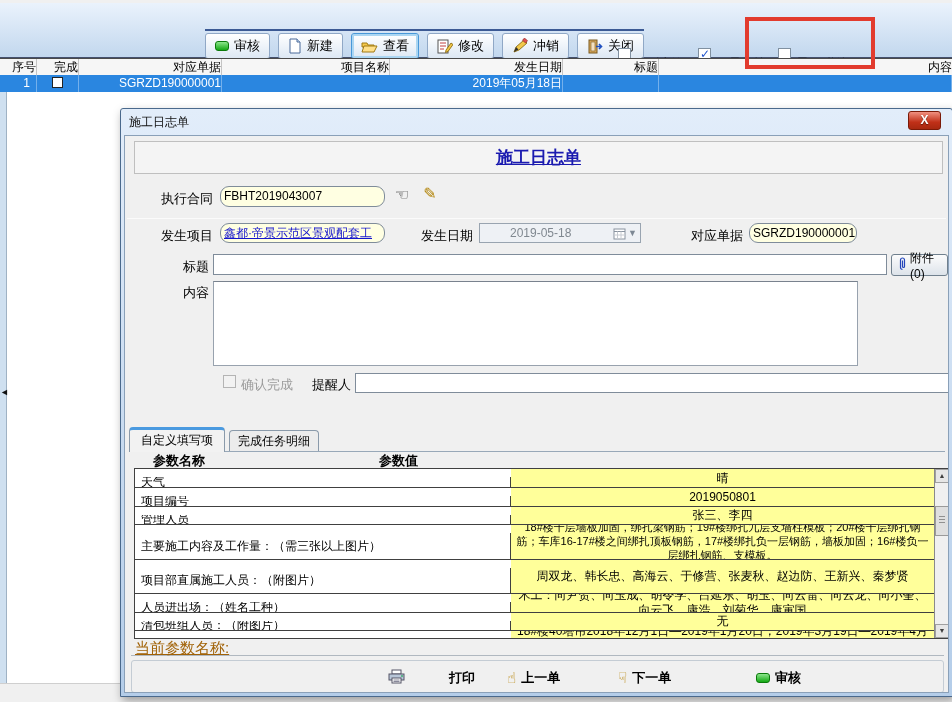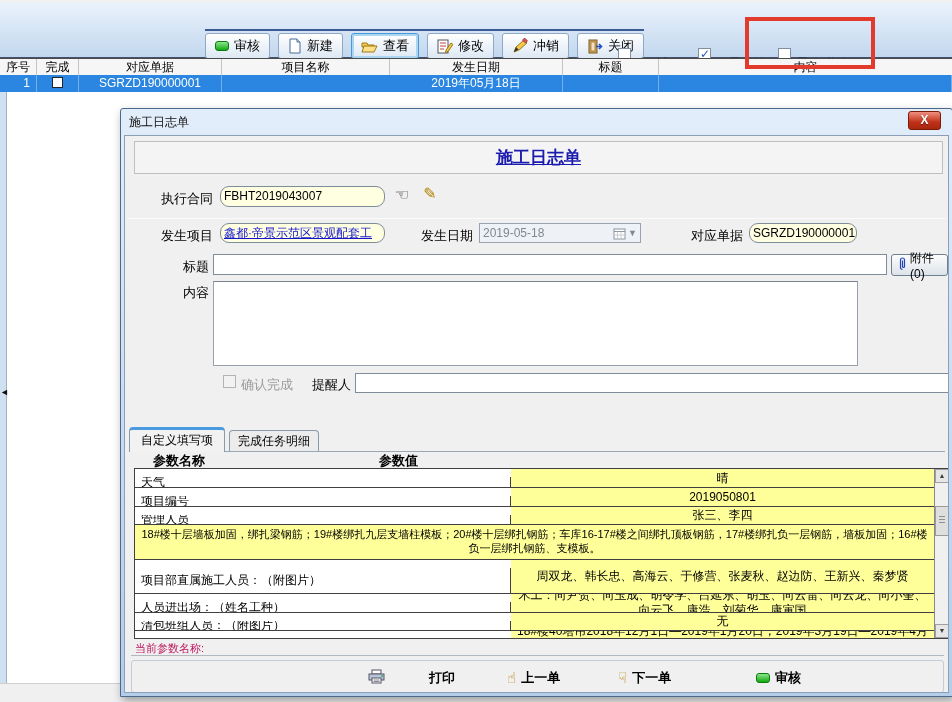--- a/index.html
+++ b/index.html
@@ -23,21 +23,21 @@
   .toolbar-checks{position:absolute;left:618px;top:33px;display:flex;gap:10px;align-items:center;}
   .checkgroup{display:flex;align-items:center;gap:5px;}
   .cb{width:13px;height:13px;background:#fff;border:1px solid #8090a0;position:relative;flex:none;}
   .cb.checked::after{content:"✓";position:absolute;left:1px;top:-2px;color:#2255cc;font-size:12px;font-weight:bold;}
   .cb.disabled{background:#f2f2f2;border-color:#b4b4b4;}
   .checklabel{font-size:13px;margin-top:19px;}
   .red-annotation{position:absolute;left:745px;top:17px;width:130px;height:52px;
     border:4px solid #e23b2e;z-index:200;}
   
   .grid-header{position:absolute;left:0;top:58px;width:952px;height:17px;background:#f6f6f6;border-top:1px solid #4a4a4a;}
-  .gcell{position:absolute;top:0;height:17px;line-height:16px;text-align:center;overflow:hidden;white-space:nowrap;border-right:1px solid #c4c4c4;}
+  .gcell{position:absolute;top:0;height:17px;line-height:16px;text-align:right;overflow:hidden;white-space:nowrap;border-right:1px solid #c4c4c4;}
   .col-seq{left:0;width:37px;}
   .col-done{left:37px;width:42px;}
   .col-doc{left:79px;width:143px;}
   .col-proj{left:222px;width:168px;}
   .col-date{left:390px;width:173px;}
   .col-title{left:563px;width:96px;}
   .col-content{left:659px;width:293px;border-right:none;}
   .grid-row{position:absolute;left:0;top:75px;width:952px;height:17px;background:#2a86e0;color:#fff;}
   .grid-row .gcell{border-right:1px solid rgba(255,255,255,0.35);}
   .grid-row .col-seq{text-align:right;padding-right:6px;}
@@ -61,21 +61,21 @@
   .dlg-heading{font-size:17px;font-weight:bold;color:#1b1bb0;text-decoration:underline;}
   .flabel{position:absolute;font-size:13px;text-align:right;white-space:nowrap;}
   .finput{position:absolute;height:21px;border:1px solid #7f8c9a;background:#fff;
     font-size:12px;line-height:19px;padding:0 3px;overflow:hidden;white-space:nowrap;}
   .yellow{background:#ffffe2;border-radius:9px;}
   .divider{position:absolute;left:2px;right:2px;height:1px;background:#d4d4d4;border-bottom:1px solid #fbfbfb;}
   .icon16{position:absolute;width:18px;height:18px;font-size:16px;line-height:18px;text-align:center;cursor:pointer;}
   .proj-link{color:#1515cc;text-decoration:underline;}
   .date-combo{position:absolute;height:20px;border:1px solid #99a4b0;background:#eef1f5;color:#808890;
     font-size:12px;line-height:18px;padding:0 3px;display:flex;align-items:center;}
-  .date-combo .dtext{flex:1;}
+  .date-combo .dtext{flex:1;margin-left:27px;}
   .cal-icon{width:13px;height:13px;margin-right:2px;}
   .drop-arrow{font-size:9px;color:#7d8894;}
   .attach-btn{position:absolute;height:22px;display:flex;align-items:center;gap:3px;padding:8px 6px;
     background:linear-gradient(#fcfcfc,#dde3ea);border:1px solid #70808e;border-radius:3px;font-size:12px;cursor:pointer;}
   .content-area{position:absolute;background:#fff;border:1px solid #98a2ae;border-top-color:#79828e;}
   .gray-label{color:#9a9a9a;}
   
   .tab{position:absolute;border:1px solid #8a9aaa;border-bottom:none;border-radius:4px 4px 0 0;
     text-align:center;font-size:12px;background:#ececec;cursor:pointer;}
   .tab.active{left:4px;top:291px;width:96px;height:25px;background:#f2f2f2;border-top:3px solid #4a9ae0;line-height:20px;z-index:3;}
@@ -104,21 +104,21 @@
   .vscroll{position:absolute;right:0;top:0;width:15px;height:169px;background:#f0f0f0;border-left:1px solid #8a8a8a;}
   .sbtn{position:absolute;left:0;width:14px;height:14px;background:#e6e6e6;border:1px solid #a0a0a0;
     font-size:7px;line-height:12px;text-align:center;color:#404040;cursor:pointer;}
   .sbtn.up{top:0;}
   .sbtn.down{bottom:0;}
   .sthumb{position:absolute;left:0;top:37px;width:14px;height:30px;background:#dfdfdf;border:1px solid #9a9a9a;cursor:pointer;}
   .sthumb::after{content:"";position:absolute;left:3px;right:3px;top:12px;border-top:1px solid #909090;
     box-shadow:0 3px 0 #909090,0 -3px 0 #909090;}
   
   .status-strip{position:absolute;left:6px;right:4px;top:505px;height:15px;border-bottom:1px solid #b0b8c0;
-    font-size:11px;line-height:14px;padding-left:4px;color:#be185d;}
+    font-size:15px;line-height:14px;padding-left:4px;color:#a16207;text-decoration:underline;}
   .footer-panel{position:absolute;left:6px;right:4px;top:524px;height:33px;border:1px solid #c4ccd4;border-radius:3px;}
   .fbtn{position:absolute;top:6px;height:22px;display:flex;align-items:center;gap:5px;
     font-size:13px;font-weight:bold;cursor:pointer;}
   .hand-glyph{font-size:15px;color:#b8860b;line-height:16px;}
 </style>
 </head>
 <body>
 
 <div id="screen">
 
@@ -290,20 +290,21 @@
           </div>
           <div class="prow">
             <div class="pname">项目编号</div>
             <div class="pvalue">2019050801</div>
           </div>
           <div class="prow">
             <div class="pname">管理人员</div>
             <div class="pvalue">张三、李四</div>
           </div>
           <div class="prow">
+            <div class="pname">主要施工内容及工作量：（需三张以上图片）</div>
             <div class="pvalue small">18#楼十层墙板加固，绑扎梁钢筋；19#楼绑扎九层支墙柱模板；20#楼十层绑扎钢筋；车库16-17#楼之间绑扎顶板钢筋，17#楼绑扎负一层钢筋，墙板加固；16#楼负一层绑扎钢筋、支模板。</div>
           </div>
           <div class="prow">
             <div class="pname">项目部直属施工人员：（附图片）</div>
             <div class="pvalue">周双龙、韩长忠、高海云、于修营、张麦秋、赵边防、王新兴、秦梦贤</div>
           </div>
           <div class="prow">
             <div class="pname">人员进出场：（姓名工种）</div>
             <div class="pvalue">木工：向尹贺、向玉成、胡令学、吕延东、胡玉、向云雷、向云龙、向小奎、向云飞、康浩、刘菊华、康寅国</div>
           </div>
@@ -318,21 +319,21 @@
         </div>
         <div class="vscroll">
           <div class="sbtn up">▲</div>
           <div class="sthumb"></div>
           <div class="sbtn down">▼</div>
         </div>
       </div>
 
       <div class="status-strip">当前参数名称:</div>
       <div class="footer-panel">
-        <div class="fbtn" style="left:236px;gap:44px;">
+        <div class="fbtn" style="left:256px;gap:44px;">
           <span><svg width="17" height="15" viewBox="0 0 17 15">
                 <rect x="4" y="1" width="9" height="4" fill="#fff" stroke="#556"></rect>
                 <rect x="1" y="5" width="15" height="6" fill="#b8c6d8" stroke="#556"></rect>
                 <rect x="4" y="9" width="9" height="5" fill="#fff" stroke="#556"></rect>
                 <line x1="5.5" y1="11" x2="11.5" y2="11" stroke="#889"></line>
                 <line x1="5.5" y1="12.5" x2="11.5" y2="12.5" stroke="#889"></line>
                 <circle cx="14" cy="7" r="0.9" fill="#3a6"></circle>
               </svg></span>
           <span>打印</span>
         </div>

